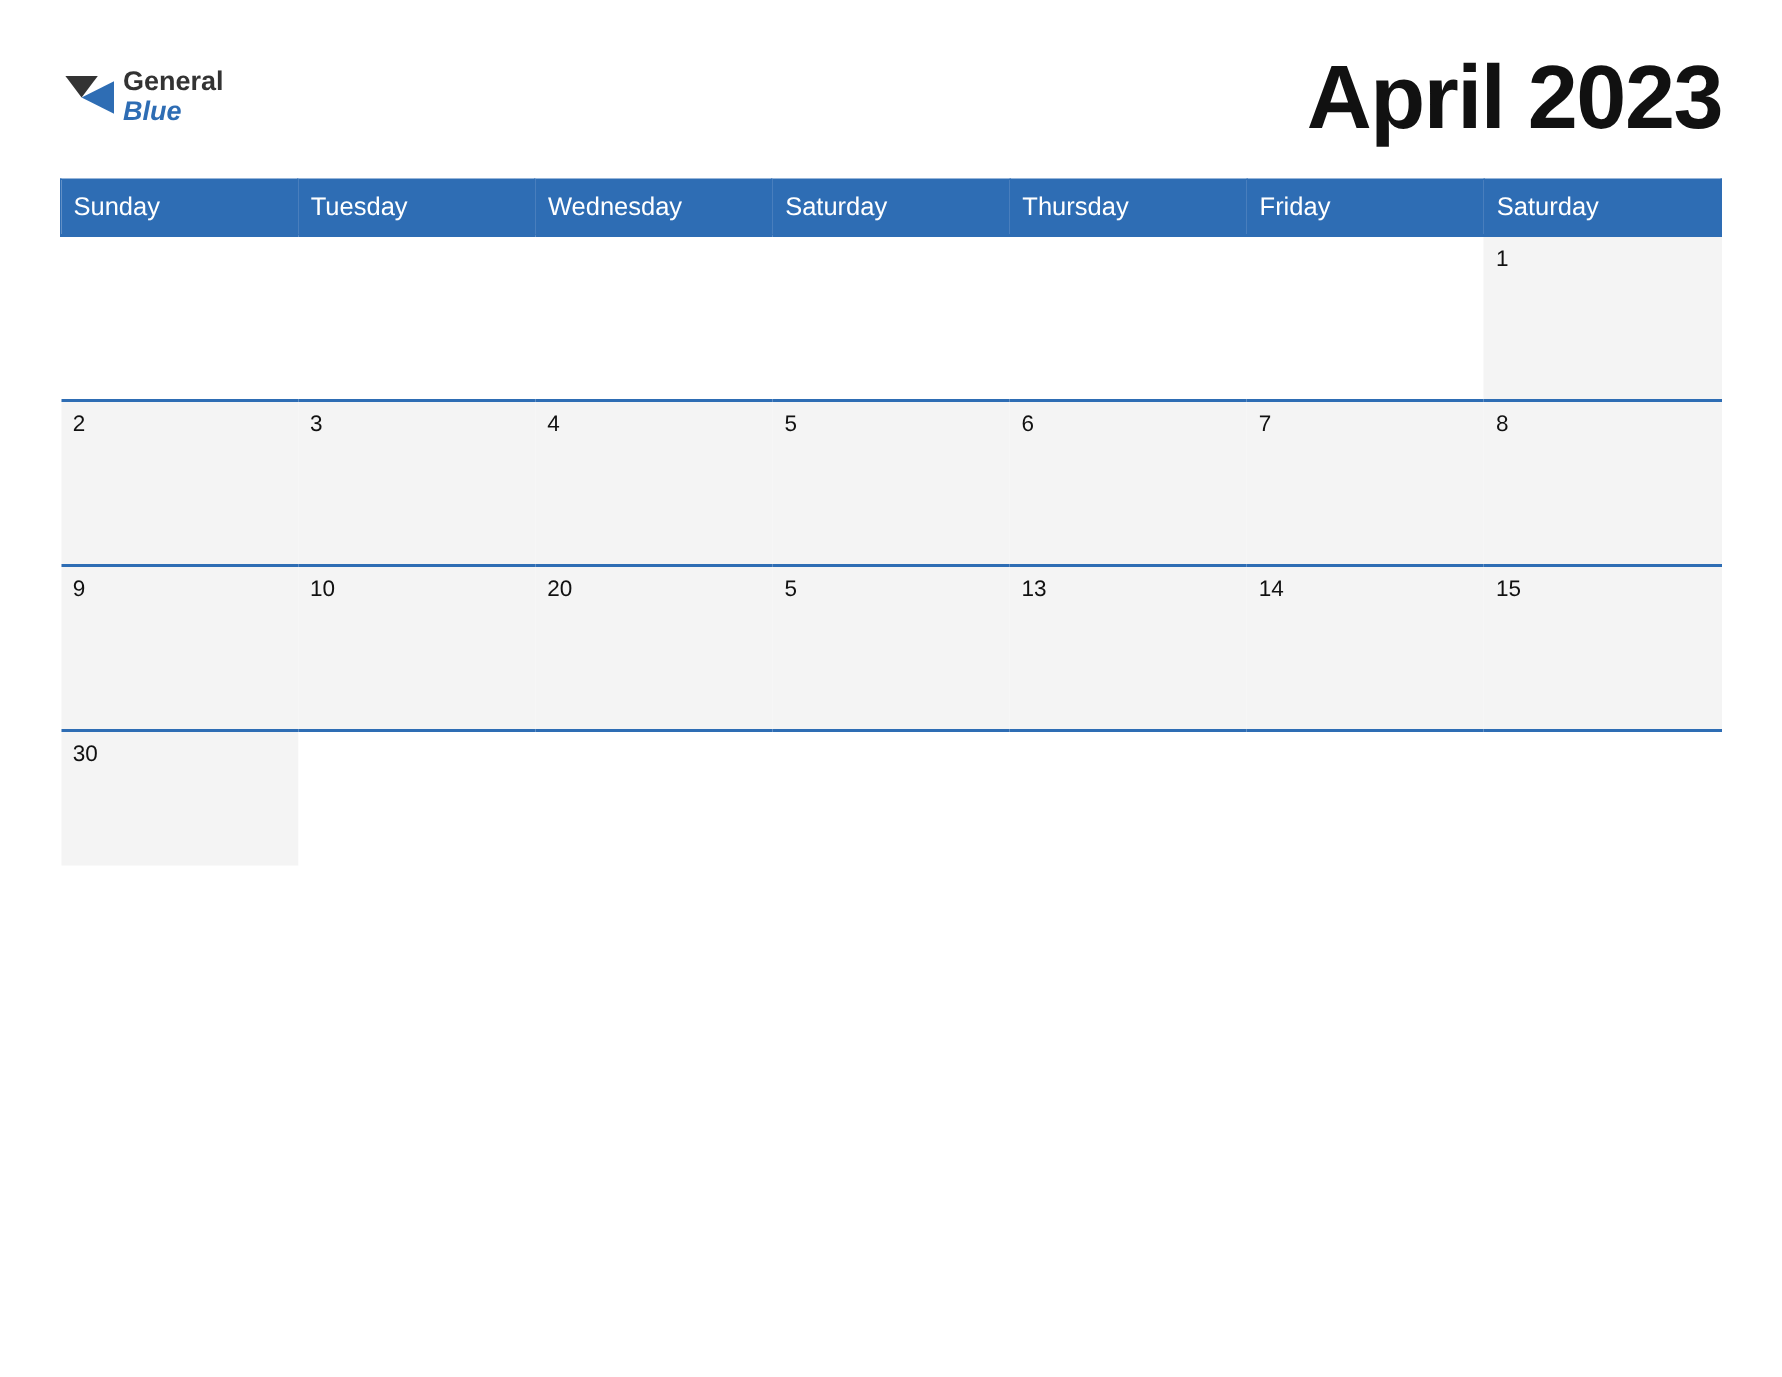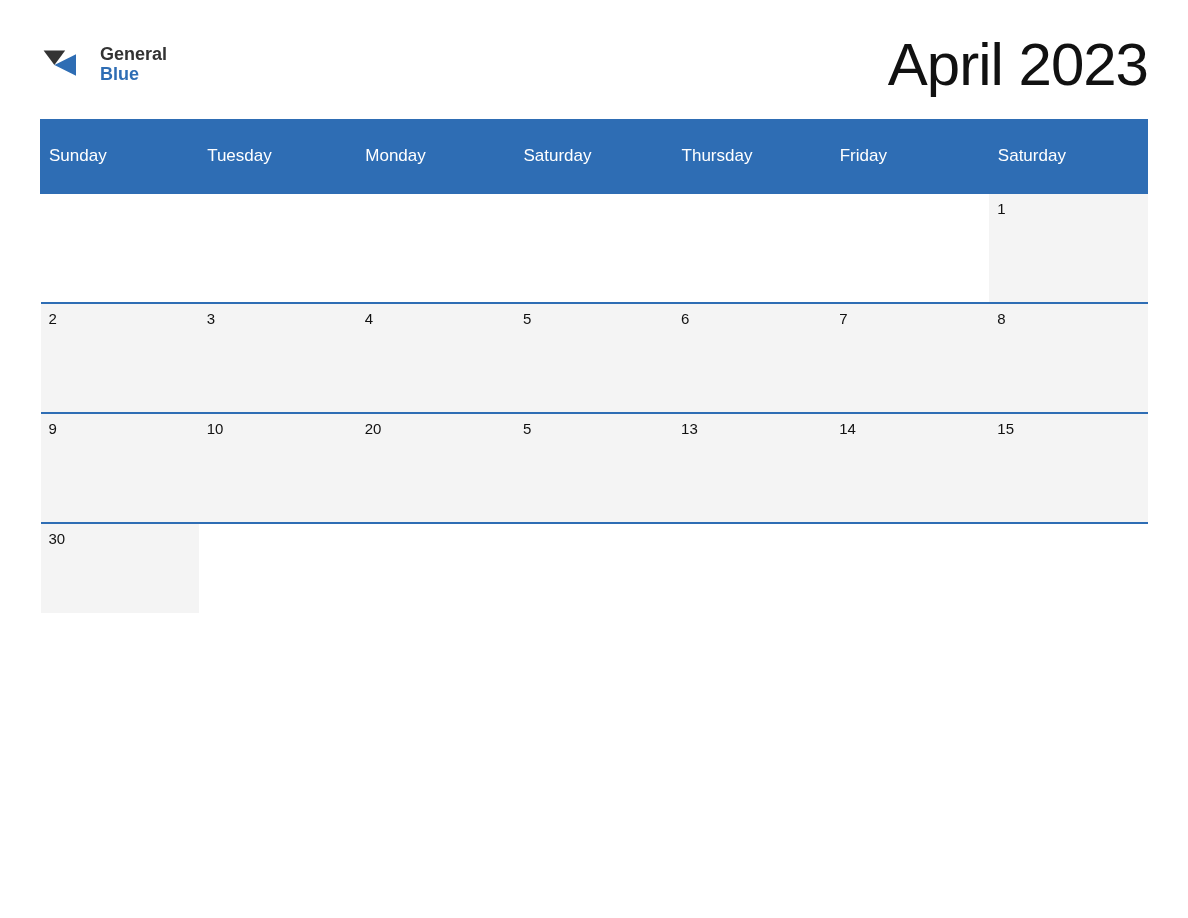--- a/index.html
+++ b/index.html
@@ -19,62 +19,63 @@
     .header {
       display: flex;
       justify-content: space-between;
       align-items: center;
       margin-bottom: 20px;
     }
 
     .logo {
       display: flex;
       align-items: center;
-      gap: 24px;
+      gap: 6px;
     }
 
     .logo-text {
       display: flex;
       flex-direction: column;
       font-size: 18px;
       font-weight: bold;
       line-height: 1.1;
     }
 
     .logo-general {
       color: #333333;
     }
 
     .logo-blue {
       color: #2e6db4;
+      font-style: italic;
     }
 
     .logo-icon {
       width: 36px;
       height: 36px;
     }
 
     .month-title {
       font-size: 60px;
-      font-weight: 400;
+      font-weight: 700;
       color: #111111;
       letter-spacing: -1px;
     }
 
     .calendar-table {
       width: 100%;
       border-collapse: collapse;
     }
 
     .calendar-table thead tr th {
       background-color: #2e6db4;
       color: #ffffff;
       font-size: 17px;
       font-weight: 500;
-      padding: 26px 8px;
+      padding: 8px 8px;
       text-align: left;
       border: 1px solid #2e6db4;
     }
 
     .calendar-table tbody tr td {
       width: calc(100% / 7);
       height: 110px;
       vertical-align: top;
       padding: 6px 8px;
       border-top: 2px solid #2e6db4;
@@ -118,21 +119,21 @@
     </div>
   </div>
   <div class="month-title">April 2023</div>
 </div>
 
 <table class="calendar-table">
   <thead>
     <tr>
     <th>Sunday</th>
         <th>Tuesday</th>
-        <th>Monday</th>
+        <th>Wednesday</th>
         <th>Saturday</th>
         <th>Thursday</th>
         <th>Friday</th>
         <th>Saturday</th>
       </tr>
   </thead>
   <tbody id="calendar-body">
   <tr>
         <td class="empty-cell"></td>
         <td class="empty-cell"></td>

